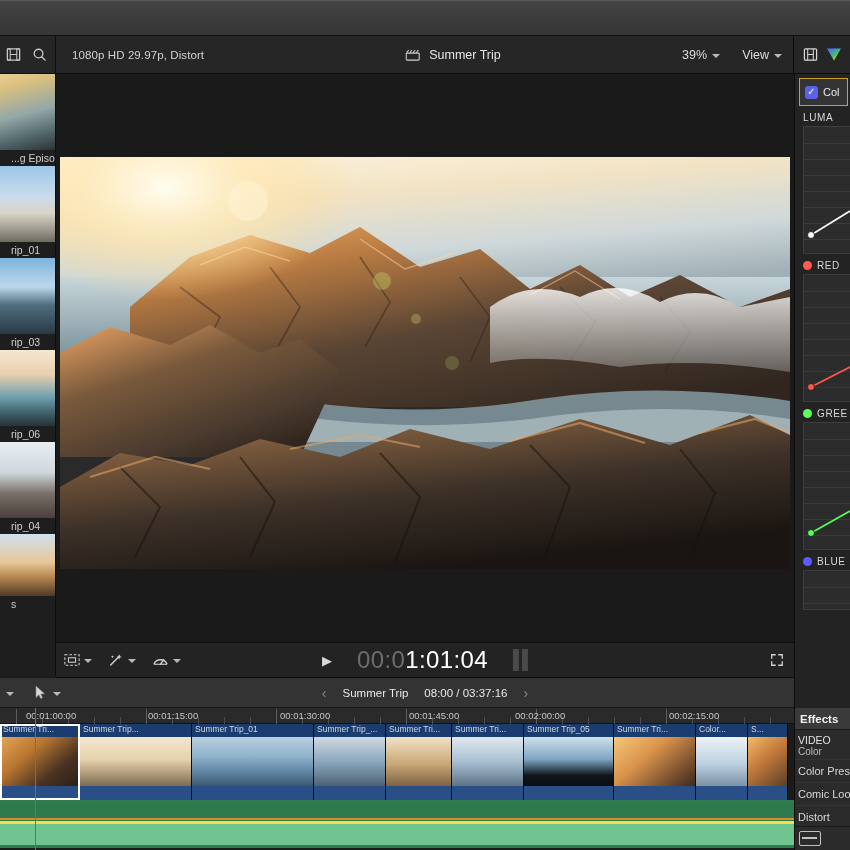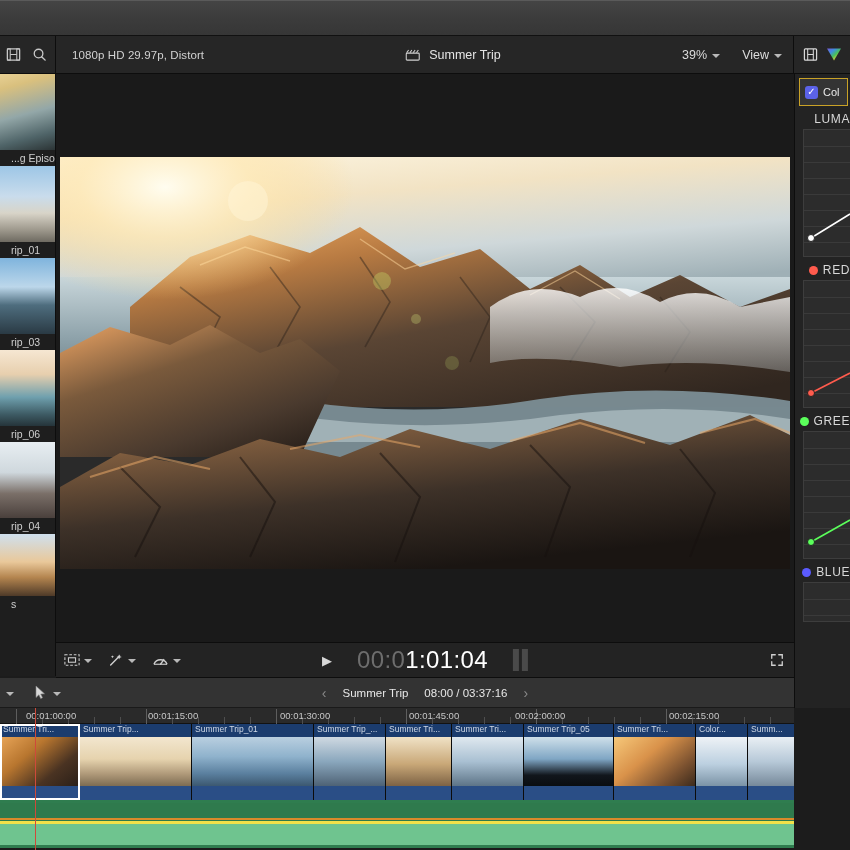--- a/index.html
+++ b/index.html
@@ -125,22 +125,22 @@
   .inspector {
     position:absolute; left:794px; top:74px; width:56px; height:634px;
     background:#232323; border-left:1px solid #0d0d0d; overflow:hidden;
   }
   .insp-head { height:28px; display:flex; align-items:center; gap:5px; padding-left:5px;
      background:#343434; border:1px solid #c9a227; margin:4px 2px 0 4px; }
   .chkbox { width:13px;height:13px;border-radius:3px;background:#5b62e8;
      display:flex;align-items:center;justify-content:center;color:#fff;font-size:10px;line-height:1;}
   .insp-head-lbl { color:#eaeaea; font-size:11px; white-space:nowrap; }
   .curve-block { padding: 6px 0 0 8px; }
-  .curve-ttl { display:flex; align-items:center; gap:5px; color:#d8d8d8; font-size:12px;
-     letter-spacing:.6px; margin-bottom:3px;justify-content:flex-end; }
+  .curve-ttl { display:flex; align-items:center; gap:5px; color:#d8d8d8; font-size:10px;
+     letter-spacing:.6px; margin-bottom:3px; }
   .dot { width:9px;height:9px;border-radius:50%; flex:0 0 auto;}
   .curve-box { position:relative; width:48px; height:128px; background:#2c2c2c;
      border:1px solid #3d3d3d; overflow:hidden; }
   .gl { position:absolute; left:0; width:100%; height:1px; background:#3a3a3a; }
   .curve-pt { position:absolute; width:8px;height:8px;border-radius:50%; background:#fff;
      border:1px solid #222; }
 
   
   .effects {
     position:absolute; left:794px; top:708px; width:56px; height:142px;
@@ -512,25 +512,20 @@
       <div class="clip" style="width:82px">
         <div class="clip-lbl">Summer Tri...</div>
         <div class="clip-th" style="background-image:linear-gradient(140deg,#f6c87a 0%,#d9924a 40%,#7c5230 75%,#3b2a1c 100%)"></div>
         <div class="clip-aud"></div>
       </div>
       <div class="clip" style="width:52px">
         <div class="clip-lbl">Color...</div>
         <div class="clip-th" style="background-image:linear-gradient(180deg,#eef2f6 0%,#bcd0e0 55%,#7b93a6 100%)"></div>
         <div class="clip-aud"></div>
       </div>
-      <div class="clip" style="width:56px">
-        <div class="clip-lbl">Summ...</div>
-        <div class="clip-th" style="background-image:linear-gradient(180deg,#e9eff4 0%,#b7c9d8 50%,#76899a 100%)"></div>
-        <div class="clip-aud"></div>
-      </div>
       <div class="clip" style="width:40px">
         <div class="clip-lbl">S...</div>
         <div class="clip-th" style="background-image:linear-gradient(140deg,#f4b96a 0%,#c3793b 45%,#5c3f27 100%)"></div>
         <div class="clip-aud"></div>
       </div>
     </div>
 
     <div class="track-a">
       <div class="aud-inner"></div>
       <div class="aud-wave-o"></div>
@@ -612,14 +607,25 @@
         <span class="dot" style="background:#5b5bff"></span>
         <span>BLUE</span>
       </div>
       <div class="curve-box" style="height:40px">
         <div class="gl" style="top:16px"></div>
           <div class="gl" style="top:32px"></div>
       </div>
     </div>
   </div>
 
+  <div class="effects">
+    <div class="eff-head">Effects</div>
+    <div class="eff-cat">VIDEO</div>
+    <div class="eff-sub">Color</div>
+    <div class="eff-row">Color Pres</div>
+    <div class="eff-row">Comic Loo</div>
+    <div class="eff-row">Distort</div>
+    <div class="eff-foot">
+      <span class="eff-icon"></span>
+    </div>
+  </div>
 
 </div>
 
 </body></html>

